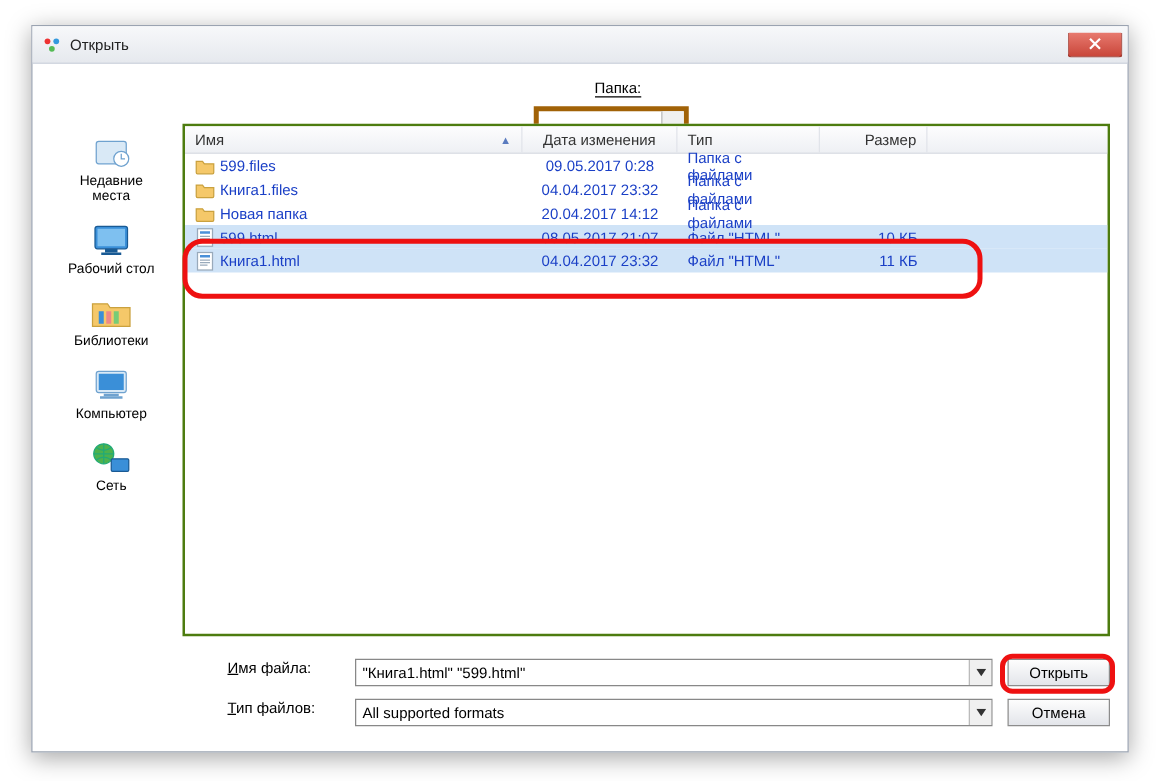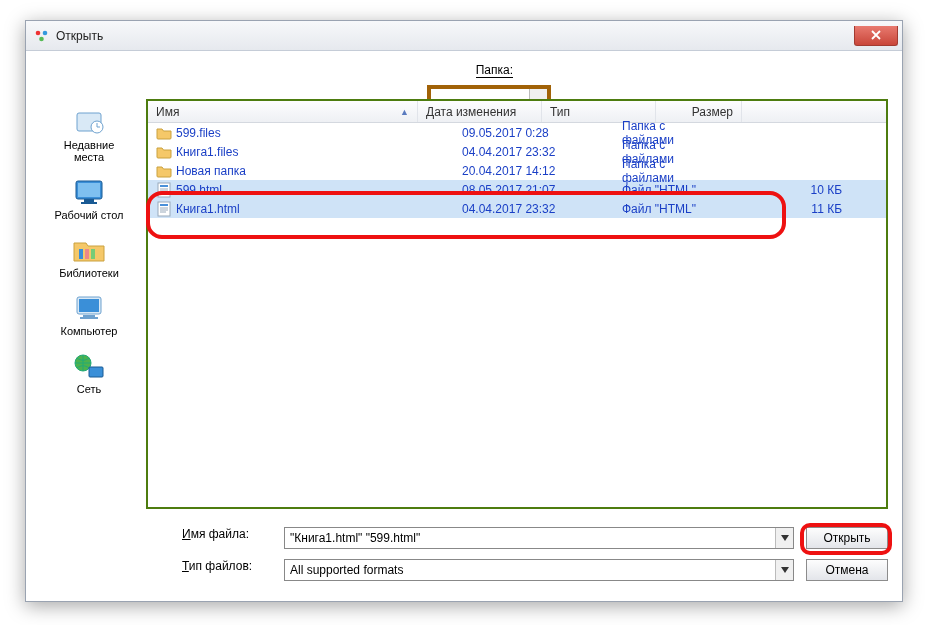--- a/index.html
+++ b/index.html
@@ -78,27 +78,27 @@
     overflow:hidden;
   }
   .list-header {
     display:flex; height:22px;
     background:linear-gradient(to bottom,#fdfdfe,#eef0f4);
     border-bottom:1px solid #d4d8df;
     font-size:12px; color:#333;
   }
   .col { display:flex;align-items:center;padding:0 8px;border-right:1px solid #e1e4ea;height:100%; }
   .col-name{width:270px;}
-  .col-date{width:124px;}
+  .col-date{width:124px;justify-content:center;}
   .col-type{width:114px;}
   .col-size{width:86px;justify-content:flex-end;}
   .col-rest{flex:1;border-right:none;}
   .sort-ind{margin-left:auto;color:#5a7bbf;font-size:9px;}
   .rows { }
-  .row { display:flex; height:19px; font-size:12px; color:#1a3fc6; align-items:center;gap:36px;}
+  .row { display:flex; height:19px; font-size:12px; color:#1a3fc6; align-items:center;}
   .row .col{border-right:none;}
   .row.selected { background:#cfe3f7; }
   .row .f-icon{width:16px;height:16px;margin-right:4px;flex-shrink:0;}
   .row .col-size{color:#1a3fc6;}
   .highlight-band {
     position:absolute;
     left:120px; top:140px; width:640px; height:48px;
     border:4px solid #e11; border-radius:16px;
     pointer-events:none;
   }

